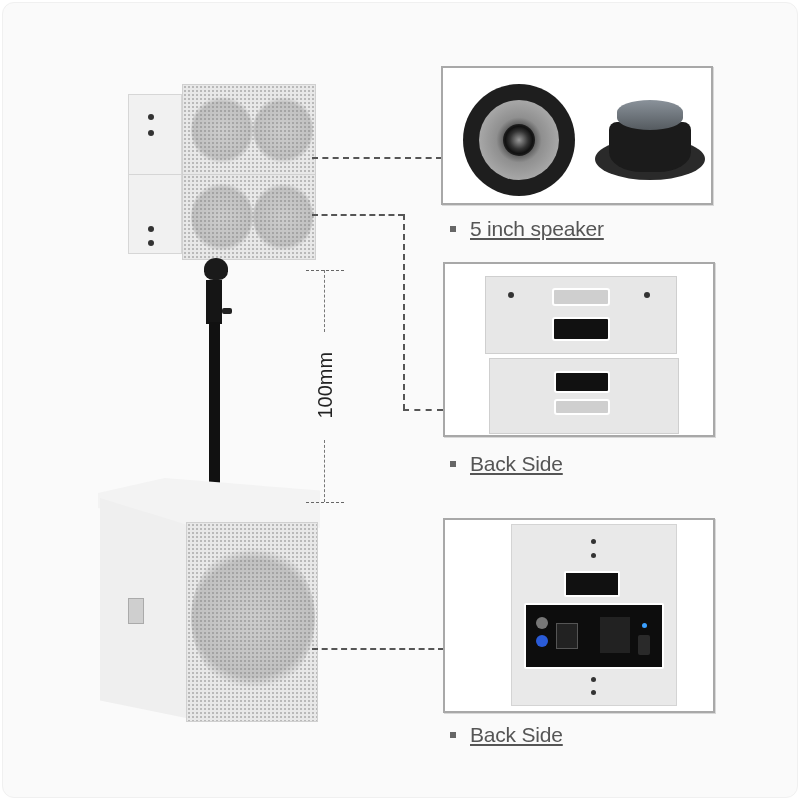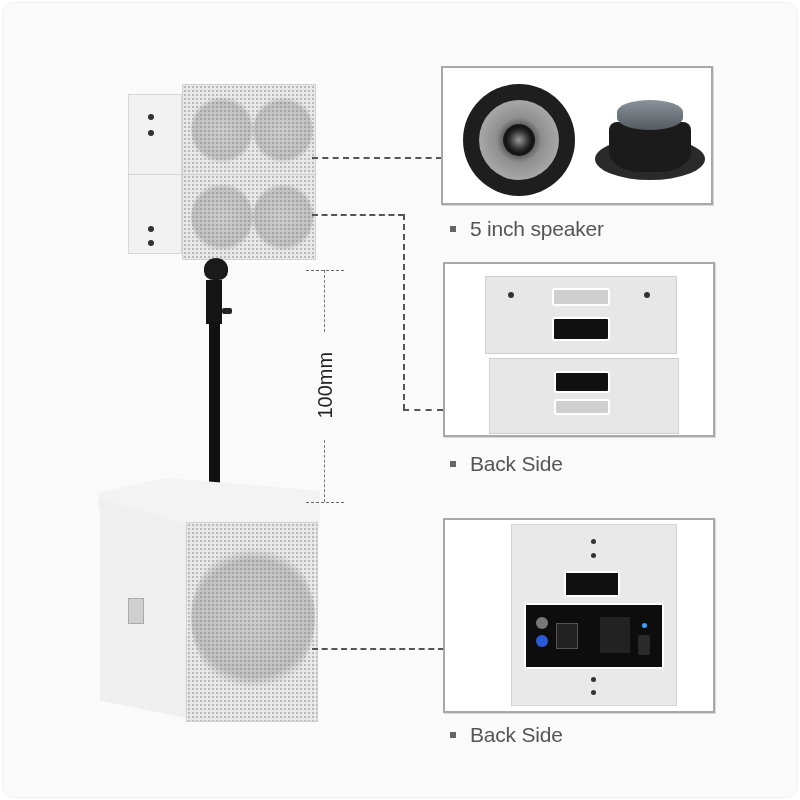--- a/index.html
+++ b/index.html
@@ -11,21 +11,21 @@
     position: absolute; left: 2px; top: 2px; width: 794px; height: 794px;
     background: #fafafa; border-radius: 12px; border: 1px solid #f0f0f0;
   }
   .abs { position: absolute; }
   .box {
     position: absolute; border: 2px solid #a8a8a8; background: #ffffff; box-sizing: border-box;
     box-shadow: 1px 1px 0 #d8d8d8;
   }
   .caption {
     position: absolute; font-size: 21px; color: #555555; letter-spacing: -0.2px;
-    display: flex; align-items: center;
+    display: flex; align-items: center; text-decoration: underline;
   }
   .bullet { width: 6px; height: 6px; background: #666; margin-right: 14px; display: inline-block; }
   .dash-h { position: absolute; height: 0; border-top: 2px dashed #555; }
   .dash-v { position: absolute; width: 0; border-left: 2px dashed #555; }
   .dim-line { position: absolute; width: 0; border-left: 1px dashed #777; }
   .dim-cap { position: absolute; height: 0; border-top: 1px dashed #666; }
   .dim-text {
     position: absolute; font-size: 20px; color: #222; transform: rotate(-90deg);
     transform-origin: center center; white-space: nowrap;
   }

